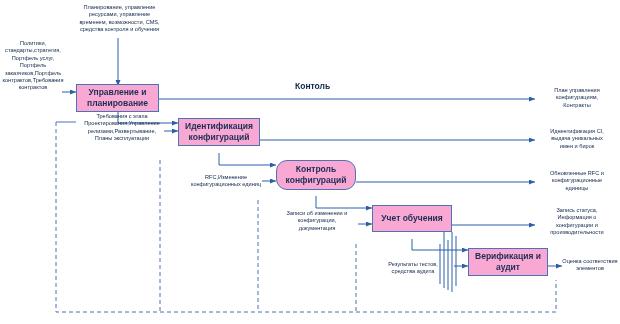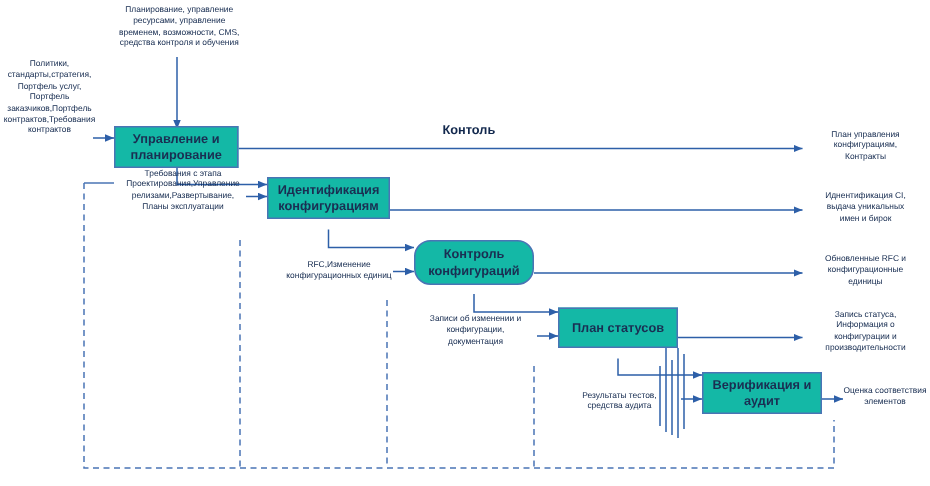--- a/index.html
+++ b/index.html
@@ -12,21 +12,21 @@
     width: 620px;
     height: 324px;
     background: #ffffff;
     font-family: "Liberation Sans", sans-serif;
     overflow: hidden;
   }
   .box {
     position: absolute;
     box-sizing: border-box;
     border: 1px solid #4a74b5;
-    background: #14b8a6;
+    background: #f9a8d4;
     color: #1a2e52;
     font-size: 8.5px;
     line-height: 11px;
     text-align: center;
     display: flex;
     align-items: center;
     justify-content: center;
     padding: 2px;
     font-weight: bold;
   }
@@ -111,30 +111,30 @@
     <path d="M356,244 L356,312" stroke="#4a74b5" stroke-width="1" fill="none" stroke-dasharray="4,3"></path>
   </svg>
 
   <div class="box" style="left:76px; top:84px; width:83px; height:28px;">
     <span>Управление и
 планирование</span>
   </div>
 
   <div class="box" style="left:178px; top:118px; width:82px; height:28px;">
     <span>Идентификация
-конфигурациям</span>
+конфигураций</span>
   </div>
 
   <div class="box" style="left:276px; top:160px; width:80px; height:30px;border-radius:11px;">
     <span>Контроль
 конфигураций</span>
   </div>
 
   <div class="box" style="left:372px; top:205px; width:80px; height:27px;">
-    <span>План статусов</span>
+    <span>Учет обучения</span>
   </div>
 
   <div class="box" style="left:468px; top:248px; width:80px; height:28px;">
     <span>Верификация и
 аудит</span>
   </div>
 
   <div class="label-bold" style="left:295px; top:81px;text-align:right;">Контоль</div>
 
   <div class="note" style="left:63px; top:4px; width:113px;">Планирование, управление

